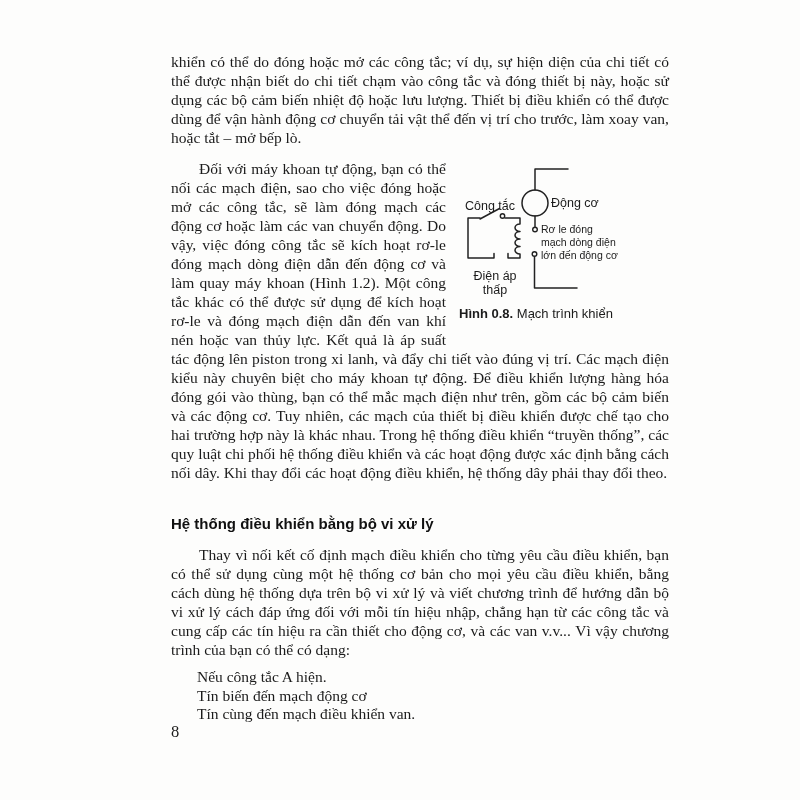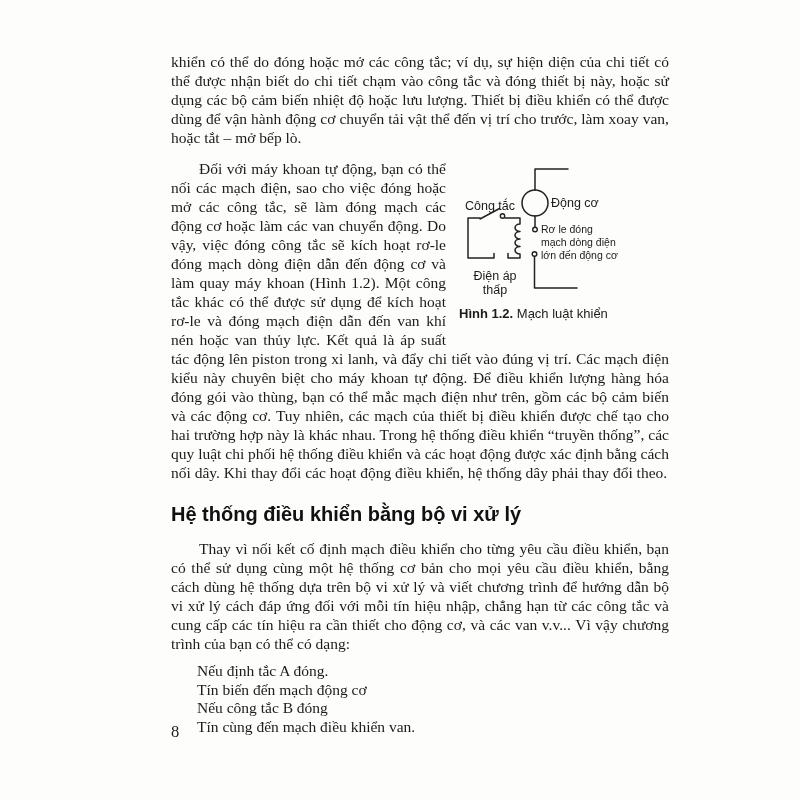--- a/index.html
+++ b/index.html
@@ -37,23 +37,23 @@
   .figcaption {
     margin-top: 3px;
     padding-left: 5px;
     font-family: "Liberation Sans", sans-serif;
     font-size: 13px;
     white-space: nowrap;
   }
   .cap-b { font-weight: bold; }
   .cap-r { font-weight: normal; }
   .section-heading {
-    margin: 21px 0 13px 0;
+    margin: 33px 0 13px 0;
     font-family: "Liberation Sans", sans-serif;
-    font-size: 20px;
+    font-size: 15px;
     font-weight: bold;
     color: #111;
   }
   .pseudocode {
     margin: 9px 0 0 26px;
     font-size: 15.5px;
     line-height: 18.5px;
   }
   .page-number {
     position: absolute;
@@ -91,33 +91,32 @@
           <text x="11" y="49" font-size="12.5">Công tắc</text>
           <text x="97" y="46" font-size="12.5">Động cơ</text>
           <text x="87" y="72" font-size="10.5">Rơ le đóng</text>
           <text x="87" y="85" font-size="10.5">mạch dòng điện</text>
           <text x="87" y="97.5" font-size="10.5">lớn đến động cơ</text>
           <text x="41" y="119" font-size="12.5" text-anchor="middle">Điện áp</text>
           <text x="41" y="133" font-size="12.5" text-anchor="middle">thấp</text>
         </g>
       </svg>
       <figcaption class="figcaption">
-        <span class="cap-b">Hình 1.2.</span><span class="cap-r"> Mạch luật khiển</span>
+        <span class="cap-b">Hình 0.8.</span><span class="cap-r"> Mạch trình khiển</span>
       </figcaption>
     </figure>
 
     <p class="body-text indent">Đối với máy khoan tự động, bạn có thể nối các mạch điện, sao cho việc đóng hoặc mở các công tắc, sẽ làm đóng mạch các động cơ hoặc làm các van chuyển động. Do vậy, việc đóng công tắc sẽ kích hoạt rơ-le đóng mạch dòng điện dẫn đến động cơ và làm quay máy khoan (Hình 1.2). Một công tắc khác có thể được sử dụng để kích hoạt rơ-le và đóng mạch điện dẫn đến van khí nén hoặc van thủy lực. Kết quả là áp suất tác động lên piston trong xi lanh, và đẩy chi tiết vào đúng vị trí. Các mạch điện kiểu này chuyên biệt cho máy khoan tự động. Để điều khiển lượng hàng hóa đóng gói vào thùng, bạn có thể mắc mạch điện như trên, gồm các bộ cảm biến và các động cơ. Tuy nhiên, các mạch của thiết bị điều khiển được chế tạo cho hai trường hợp này là khác nhau. Trong hệ thống điều khiển “truyền thống”, các quy luật chi phối hệ thống điều khiển và các hoạt động được xác định bằng cách nối dây. Khi thay đổi các hoạt động điều khiển, hệ thống dây phải thay đổi theo.</p>
 
     <h2 class="section-heading">Hệ thống điều khiển bằng bộ vi xử lý</h2>
 
     <p class="body-text indent">Thay vì nối kết cố định mạch điều khiển cho từng yêu cầu điều khiển, bạn có thể sử dụng cùng một hệ thống cơ bản cho mọi yêu cầu điều khiển, bằng cách dùng hệ thống dựa trên bộ vi xử lý và viết chương trình để hướng dẫn bộ vi xử lý cách đáp ứng đối với mỗi tín hiệu nhập, chẳng hạn từ các công tắc và cung cấp các tín hiệu ra cần thiết cho động cơ, và các van v.v... Vì vậy chương trình của bạn có thể có dạng:</p>
 
     <div class="pseudocode">
-      <div>Nếu định tắc A đóng.</div>
+      <div>Nếu công tắc A hiện.</div>
       <div>Tín biến đến mạch động cơ</div>
-      <div>Nếu công tắc B đóng</div>
       <div>Tín cùng đến mạch điều khiển van.</div>
     </div>
 
   </div>
 
   <div class="page-number">8</div>
 </div>
 
 </body></html>

